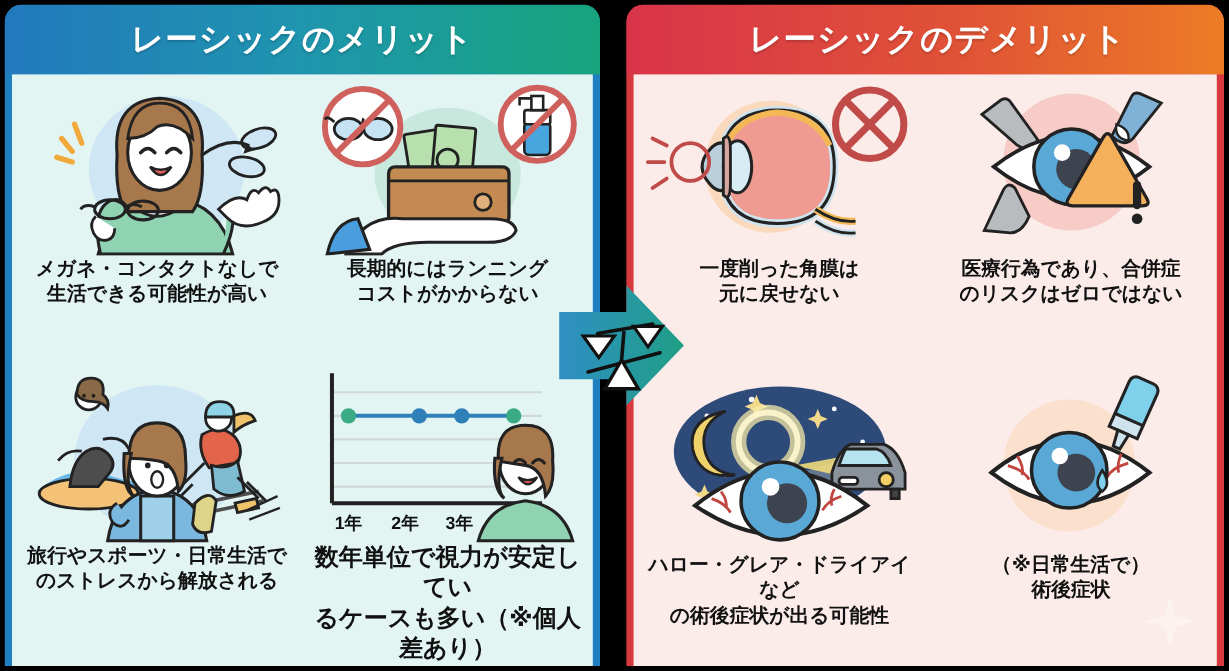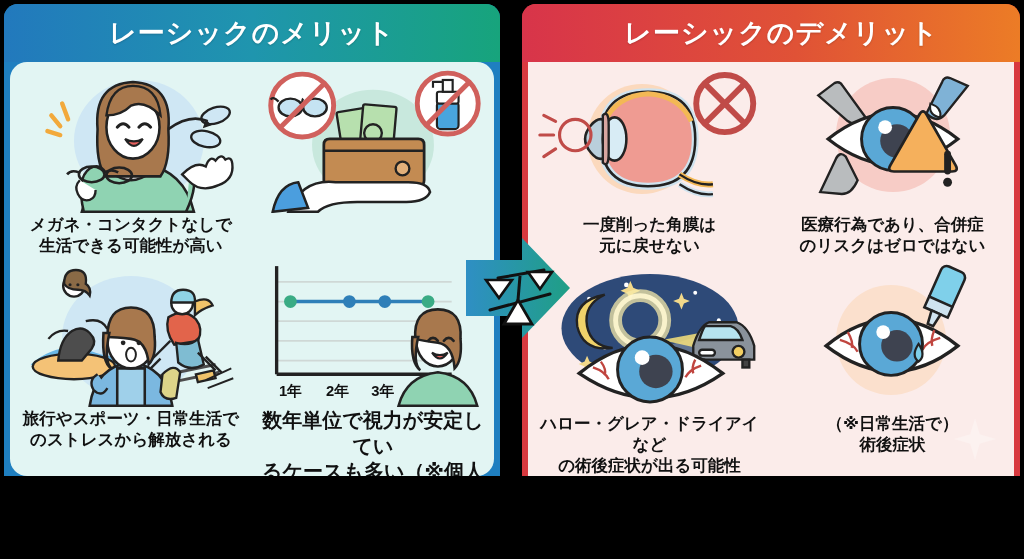--- a/index.html
+++ b/index.html
@@ -5,34 +5,34 @@
   * { box-sizing: border-box; margin: 0; padding: 0; }
   html, body {
     width: 1024px; height: 559px;
     background: #000;
     font-family: "Liberation Sans", "DejaVu Sans", sans-serif;
     overflow: hidden;
   }
   .stage { position: relative; width: 1024px; height: 559px; background: #000; }
 
   
-  .panel { position: absolute; top: 4px; height: 472px; border-radius: 14px 14px 0 0; overflow: hidden; }
+  .panel { position: absolute; top: 4px; height: 551px; border-radius: 14px 14px 0 0; overflow: hidden; }
   .panel-left  { left: 4px;   width: 496px; background: #1f7fc0; }
   .panel-right { left: 522px; width: 498px; background: #d8393f; }
 
   .panel-head { position: relative; height: 58px; display: flex; align-items: center; justify-content: center; }
   .panel-left  .panel-head { background: linear-gradient(90deg, #2279bd 0%, #1f95ae 50%, #17a47c 100%); }
   .panel-right .panel-head { background: linear-gradient(90deg, #d8344a 0%, #e05236 55%, #ec7c26 100%); padding-left: 21px; }
   .panel-head-title {
     color: #fff; font-size: 27px; font-weight: 700; letter-spacing: 1px;
     text-shadow: 0 1px 2px rgba(0,0,0,.18);
   }
 
   .panel-body { position: absolute; left: 6px; right: 6px; top: 58px; bottom: 0; }
-  .panel-left  .panel-body { background: #e2f5f3; border-radius: 17px; }
+  .panel-left  .panel-body { background: #e2f5f3; }
   .panel-right .panel-body { background: #fbecea; }
 
   
   .grid { position: absolute; inset: 0; display: grid; grid-template-columns: 1fr 1fr; grid-template-rows: 1fr 1fr; }
   .cell { position: relative; display: flex; flex-direction: column; align-items: center; }
   .art { position: relative; width: 100%; height: 152px; display: flex; align-items: center; justify-content: center; }
   .cap { text-align: center; font-size: 16.5px; font-weight: 700; color: #111; line-height: 1.28; padding: 0 4px; white-space: pre-line; }
   .cap.small { font-size: 20px; }
 
   
@@ -134,20 +134,22 @@
               <g>
                 <circle cx="196" cy="40" r="31" fill="#fff" stroke="#d0605c" stroke-width="5"></circle>
                 <rect x="185" y="38" width="22" height="28" rx="4" fill="#49a5dd" stroke="#222" stroke-width="2.2"></rect>
                 <rect x="185" y="28" width="22" height="12" rx="2" fill="#fff" stroke="#222" stroke-width="2.2"></rect>
                 <rect x="191" y="16" width="10" height="12" fill="#fff" stroke="#222" stroke-width="2.2"></rect>
                 <path d="M191 18 h-10 v6" fill="none" stroke="#222" stroke-width="2.2"></path>
                 <line x1="174" y1="62" x2="218" y2="18" stroke="#d0605c" stroke-width="5"></line>
               </g>
             </svg>
           </div>
+          <div class="cap">長期的にはランニング
+コストがかからない</div>
         </div>
 
         <div class="cell">
           <div class="art">
             <svg viewBox="0 0 240 150" width="236" height="150">
               <ellipse cx="120" cy="80" rx="70" ry="62" fill="#cfe7f4"></ellipse>
 
               <path d="M18 108 q30 -26 66 -12 q30 10 54 -6 q-10 28 -52 30 q-44 2 -68 -12z" fill="#69b7e6"></path>
 
               <ellipse cx="62" cy="110" rx="42" ry="13" fill="#f4c276" stroke="#222" stroke-width="2.4"></ellipse>

